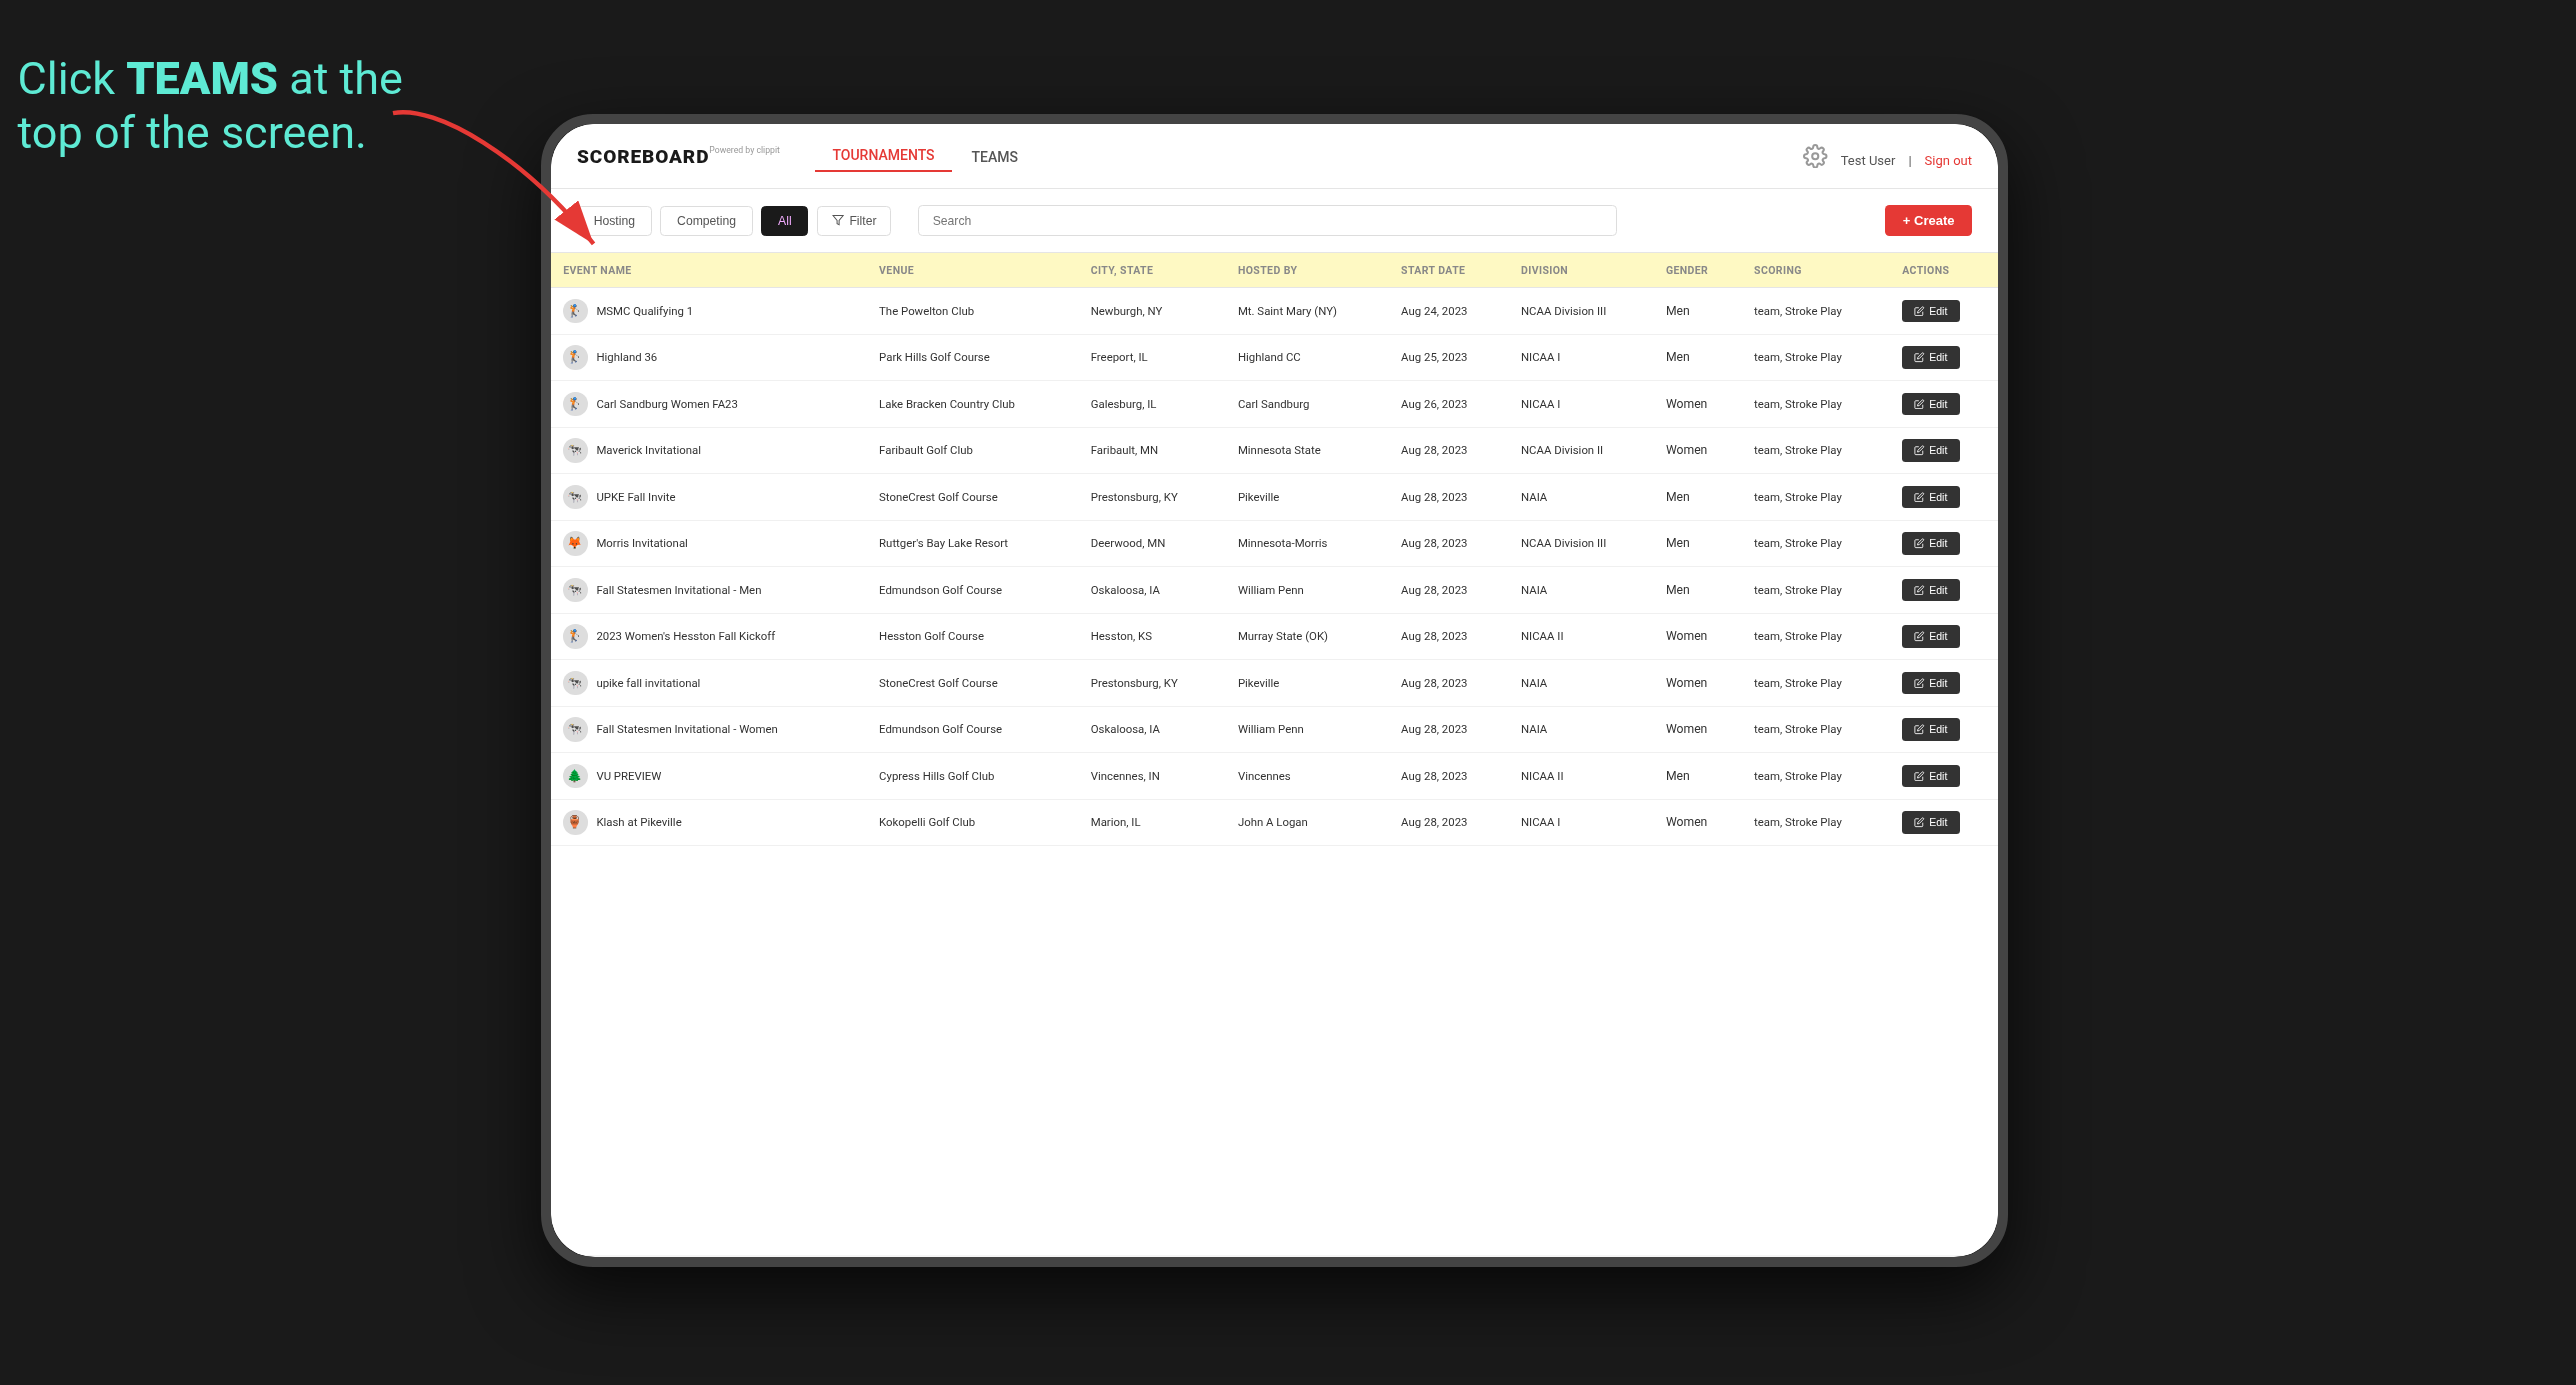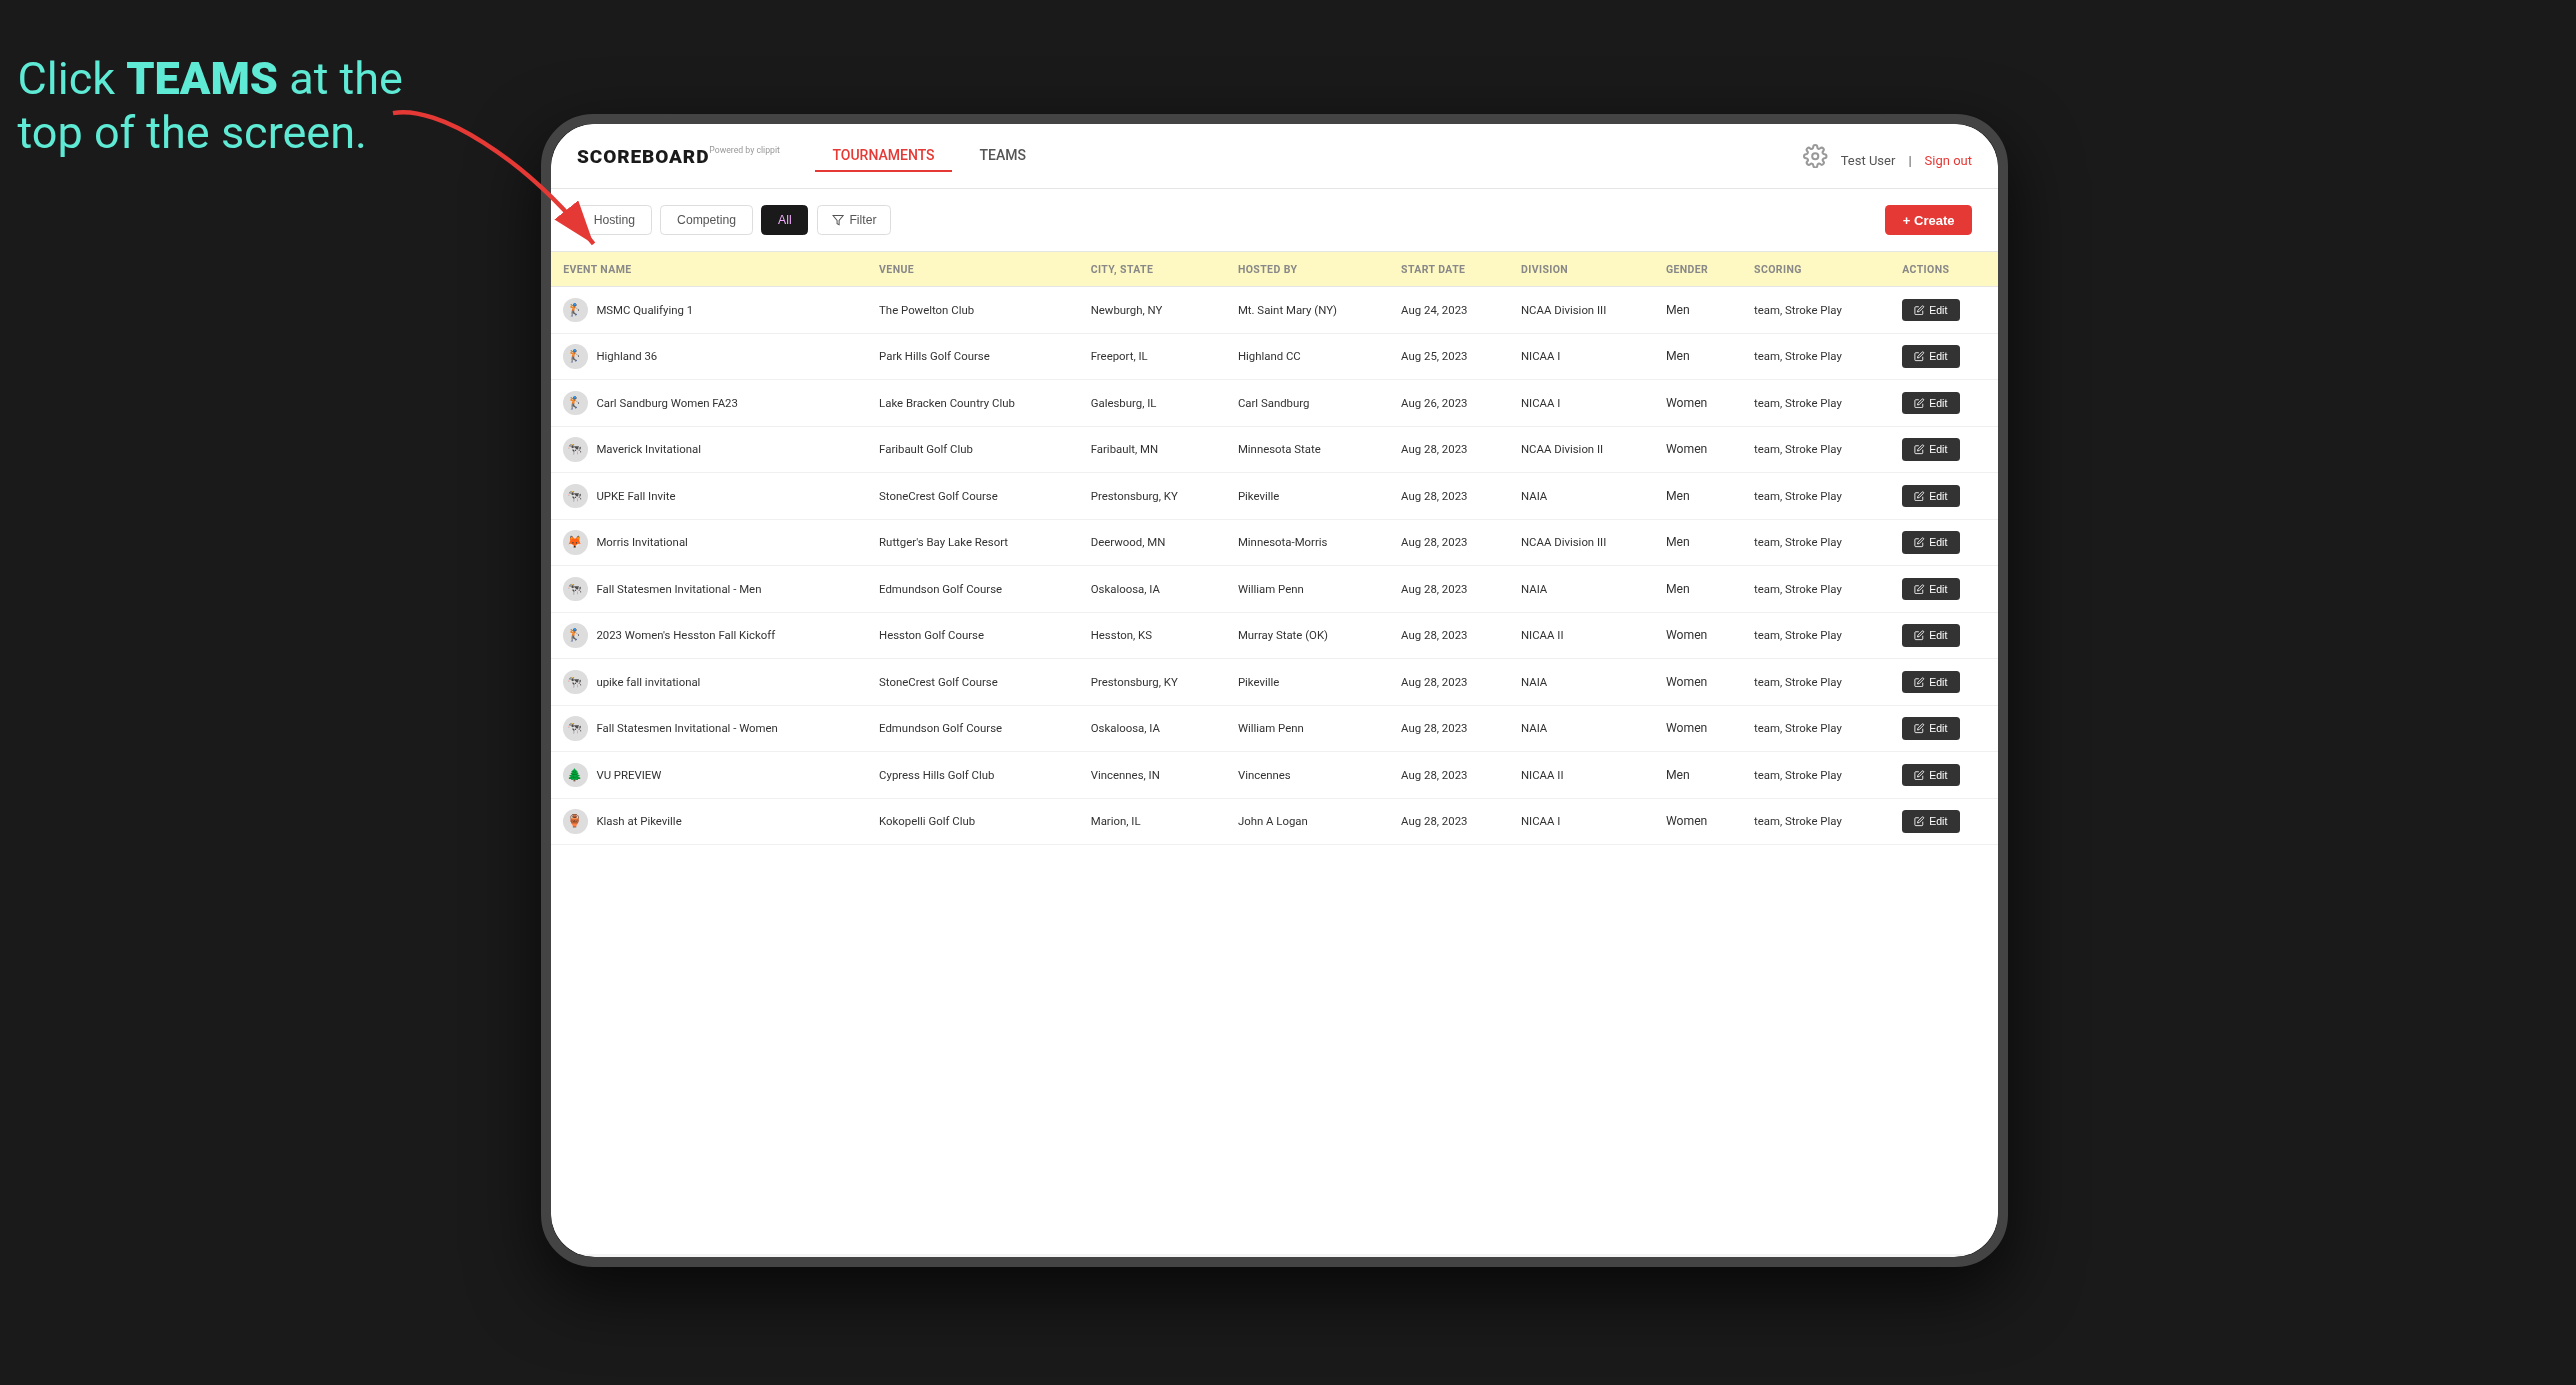--- a/index.html
+++ b/index.html
@@ -73,22 +73,22 @@
       letter-spacing: 0.9px;
     }
 
     .logo-sub {
       font-size: 8.7px;
       color: #999;
     }
 
     .nav {
       display: flex;
-      gap: 10px;
-      align-items: flex-start;
+      gap: 2px;
+      align-items: flex-end;
     }
 
     .nav-item {
       padding: 7px 17.5px;
       font-size: 14px;
       color: #555;
       cursor: pointer;
       border-radius: 3.5px;
       font-weight: 500;
     }
@@ -313,20 +313,23 @@
     <div class="toolbar">
       <button class="filter-btn">Hosting</button>
       <button class="filter-btn">Competing</button>
       <button class="filter-btn active">All</button>
       <button class="filter-icon-btn">
         <svg width="12.2" height="12.2" viewBox="0 0 24 24" fill="none" stroke="currentColor" stroke-width="2">
           <polygon points="22 3 2 3 10 12.46 10 19 14 21 14 12.46 22 3"></polygon>
         </svg>
         <span>Filter</span>
       </button>
+      <div class="search-box">
+        <input class="search-input" type="text" placeholder="Search" style="">
+      </div>
       <button class="create-btn">+ Create</button>
     </div>
 
     <div class="table-container">
       <table>
         <thead>
           <tr>
             <th>EVENT NAME</th>
             <th>VENUE</th>
             <th>CITY, STATE</th>

